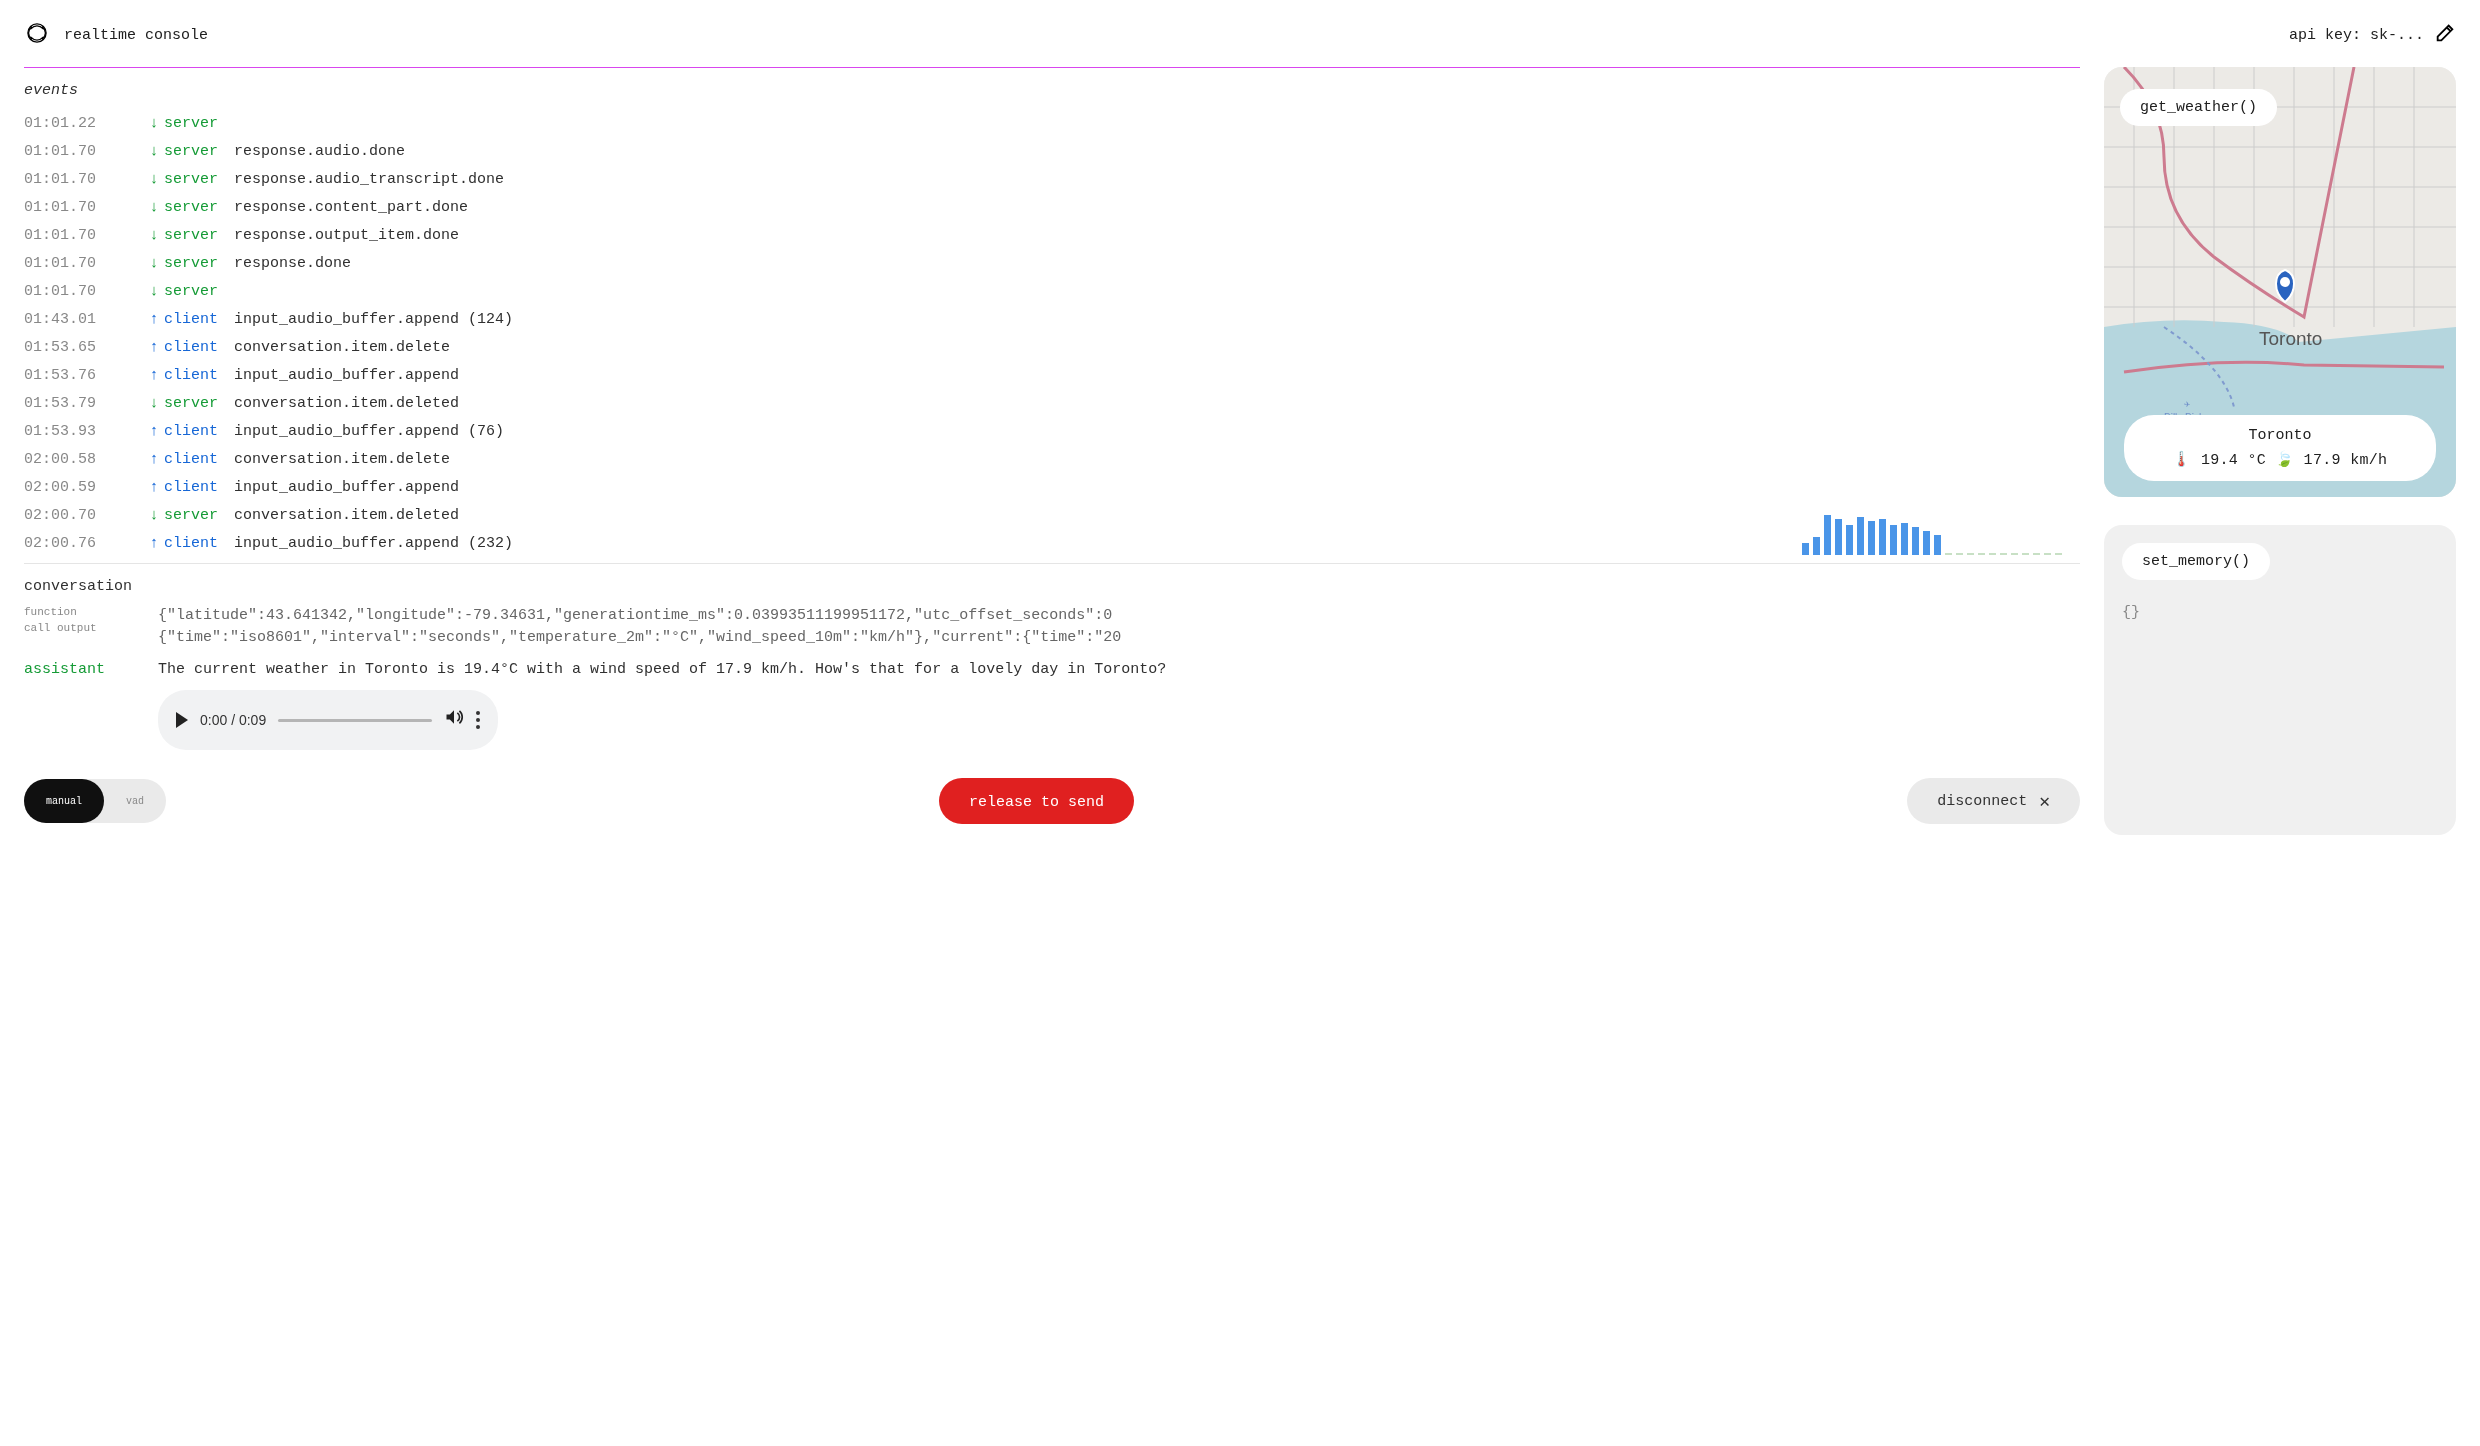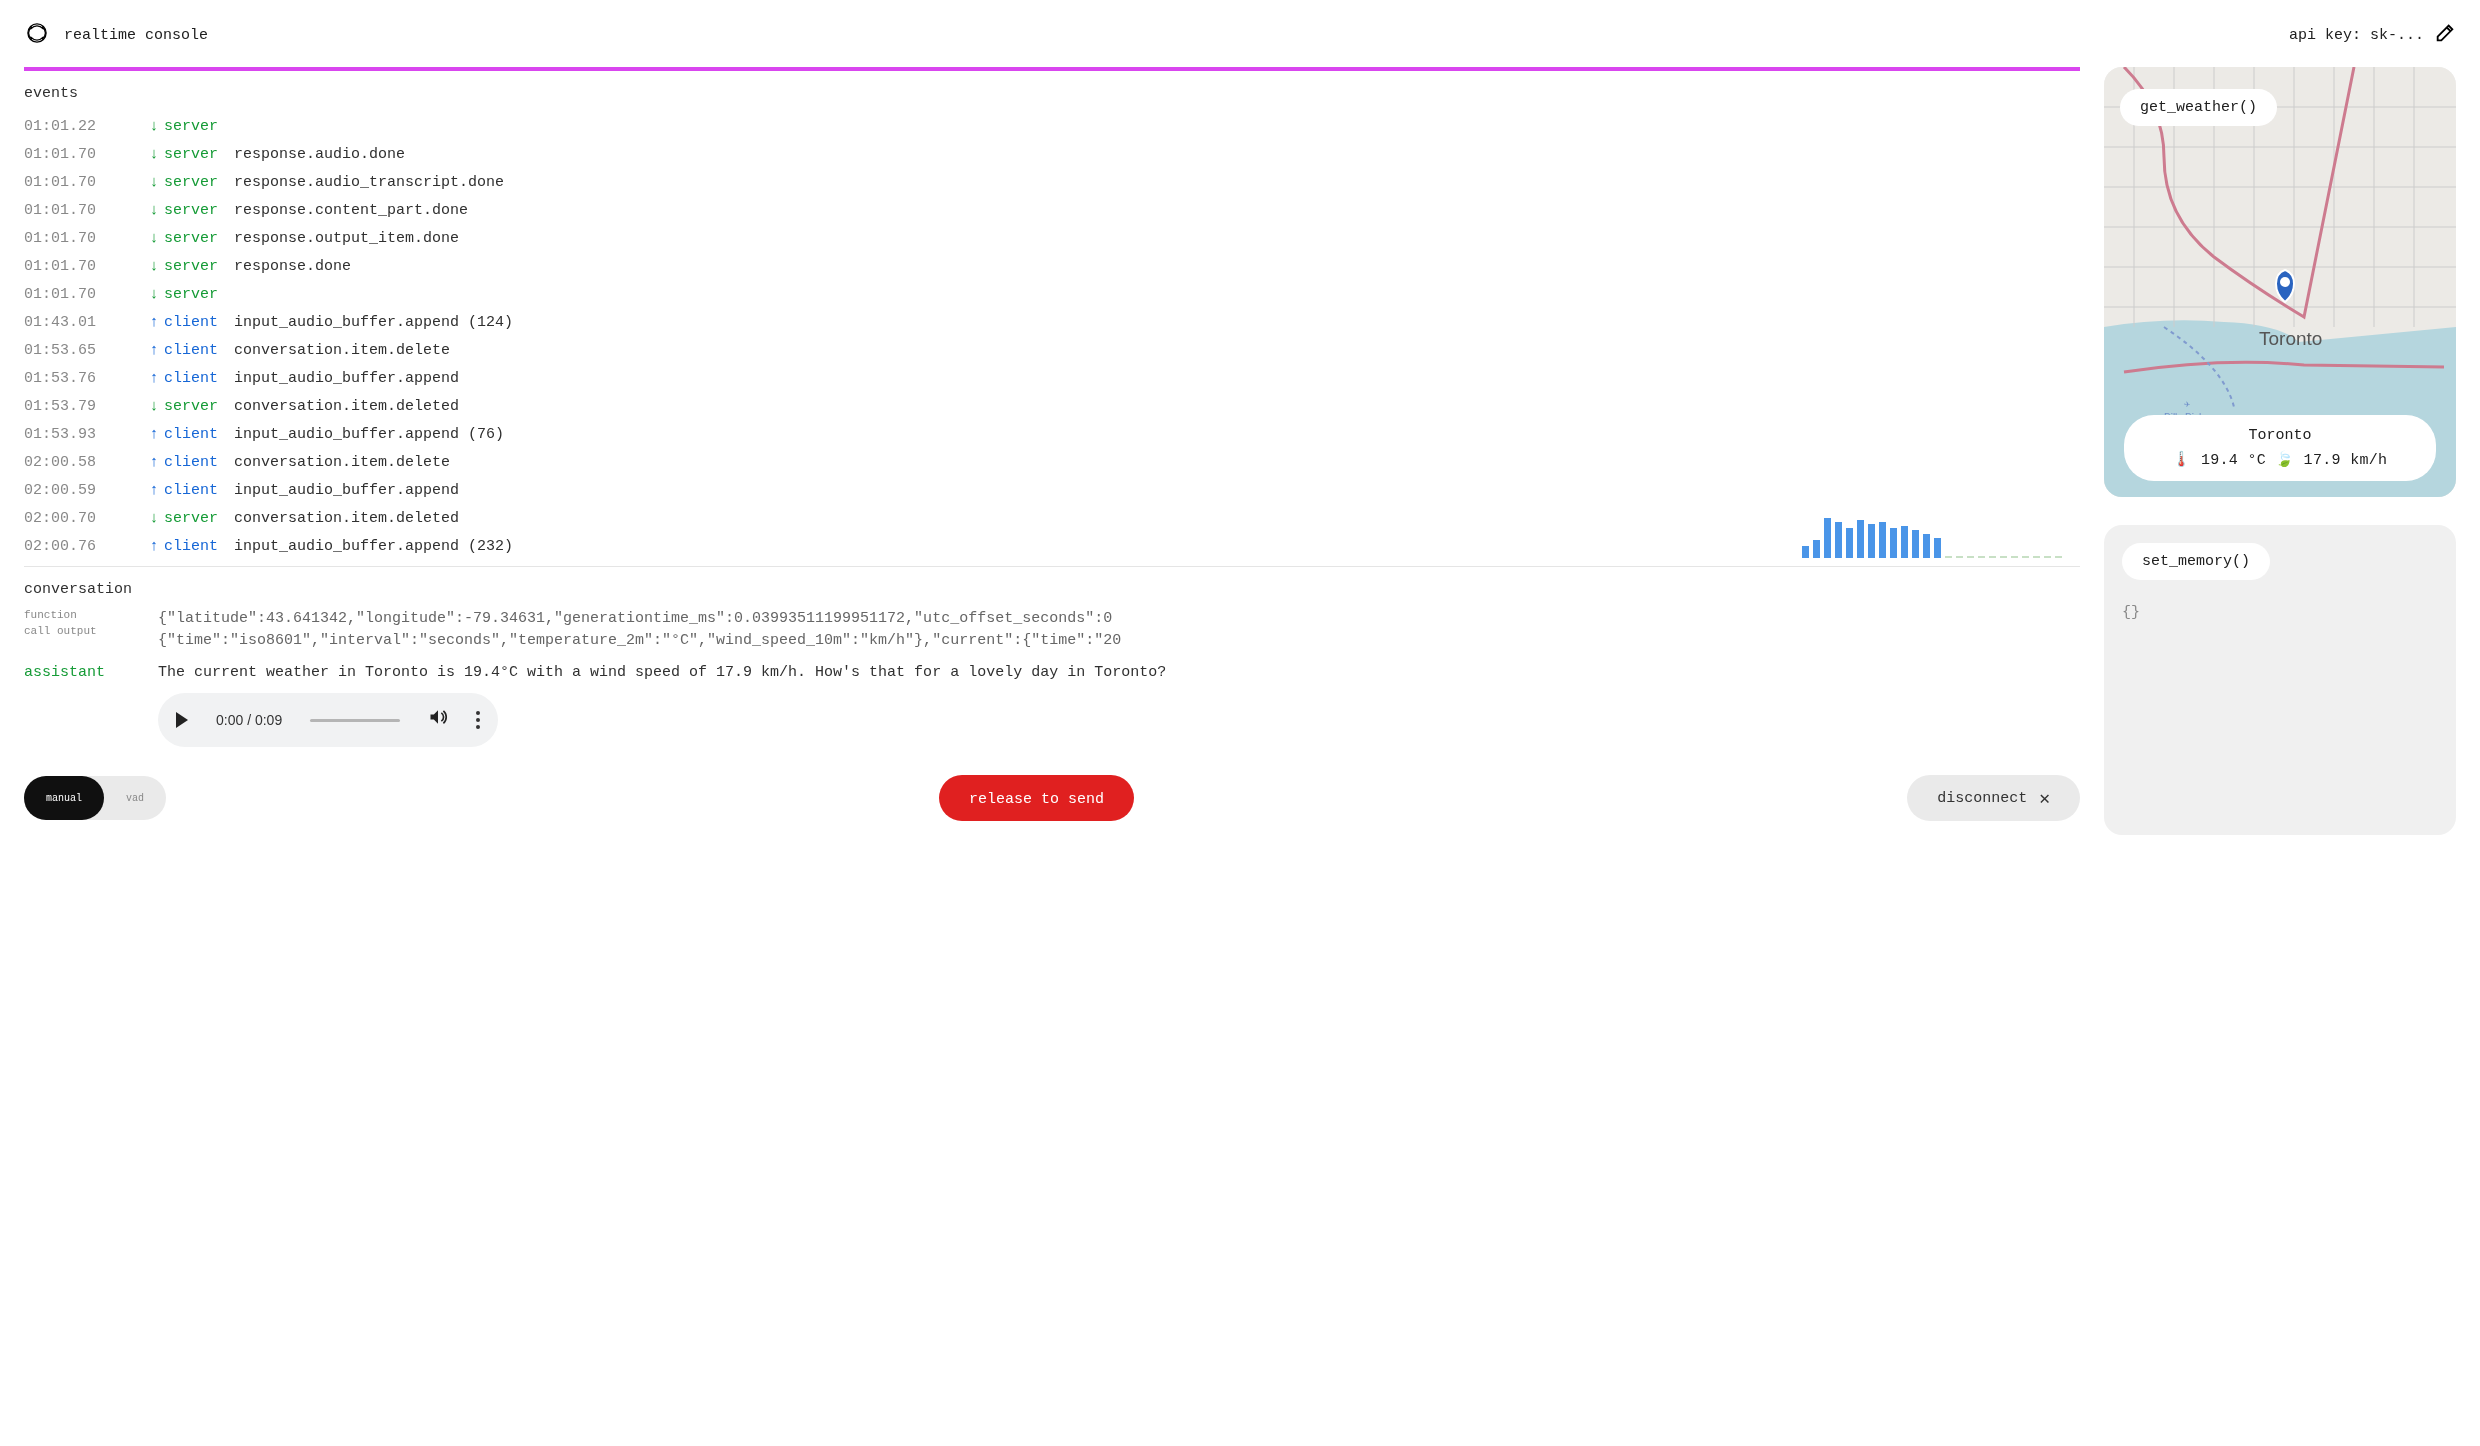--- a/index.html
+++ b/index.html
@@ -24,21 +24,21 @@
 
 .main {
   display: flex;
   gap: 24px;
   align-items: flex-start;
 }
 .left-col { flex: 1; min-width: 0; }
 .right-col { width: 352px; flex-shrink: 0; display: flex; flex-direction: column; gap: 28px; }
 
 .section-title { font-size: 15px; margin-bottom: 10px; color: #303030; border-top:1px solid #e5e5e5; padding-top: 14px; }
-.events .section-title { border-top:4px solid #d946ef; }
+.events .section-title { border-top:1px solid #d946ef;font-style:italic; }
 
 .evt-row {
   display: grid;
   grid-template-columns: 120px 20px 70px 1fr;
   align-items: center;
   padding: 3.5px 0;
   font-size: 15px;
   line-height: 1.4;
 }
 .ts { color: #888; }
@@ -71,26 +71,26 @@
 }
 .conv-label { color: #888; font-size: 11px; }
 .conv-label.assistant { color: #159b36; font-size: 15px; }
 .conv-body { color: #303030; overflow: hidden; }
 .json1, .json2 { white-space: nowrap; overflow: hidden; text-overflow: clip; color:#666;}
 
 .player {
   margin-top: 10px;
   background: #f1f2f3;
   border-radius: 28px;
-  height: 54px;
+  height: 60px;
   width: 340px;
   display: flex;
   align-items: center;
   padding: 0 18px;
-  gap: 28px;
+  gap: 12px;
   font-family: -apple-system, Helvetica, Arial, sans-serif;
 }
 .play-icon { width: 0; height: 0; border-left: 12px solid #222; border-top: 8px solid transparent; border-bottom: 8px solid transparent; cursor:pointer; }
 .ptime { font-size: 14px; color: #333; }
 .ptrack { flex: 1; height: 3px; background: #b5b5b5; border-radius: 2px; }
 .vol-icon svg { width: 20px; height: 20px; }
 .menu-dots { display: flex; flex-direction: column; gap: 3px; cursor:pointer;}
 .menu-dots div { width: 4px; height: 4px; background: #333; border-radius: 50%; }
 
 .footer {

